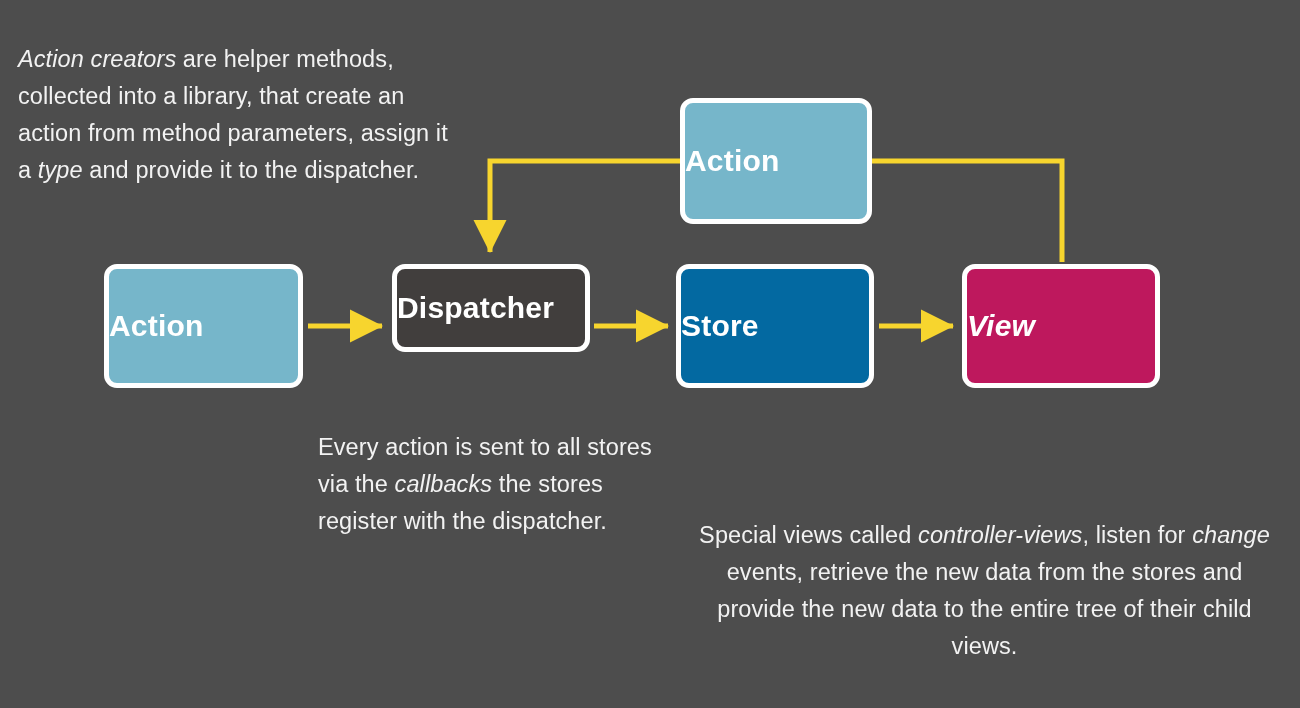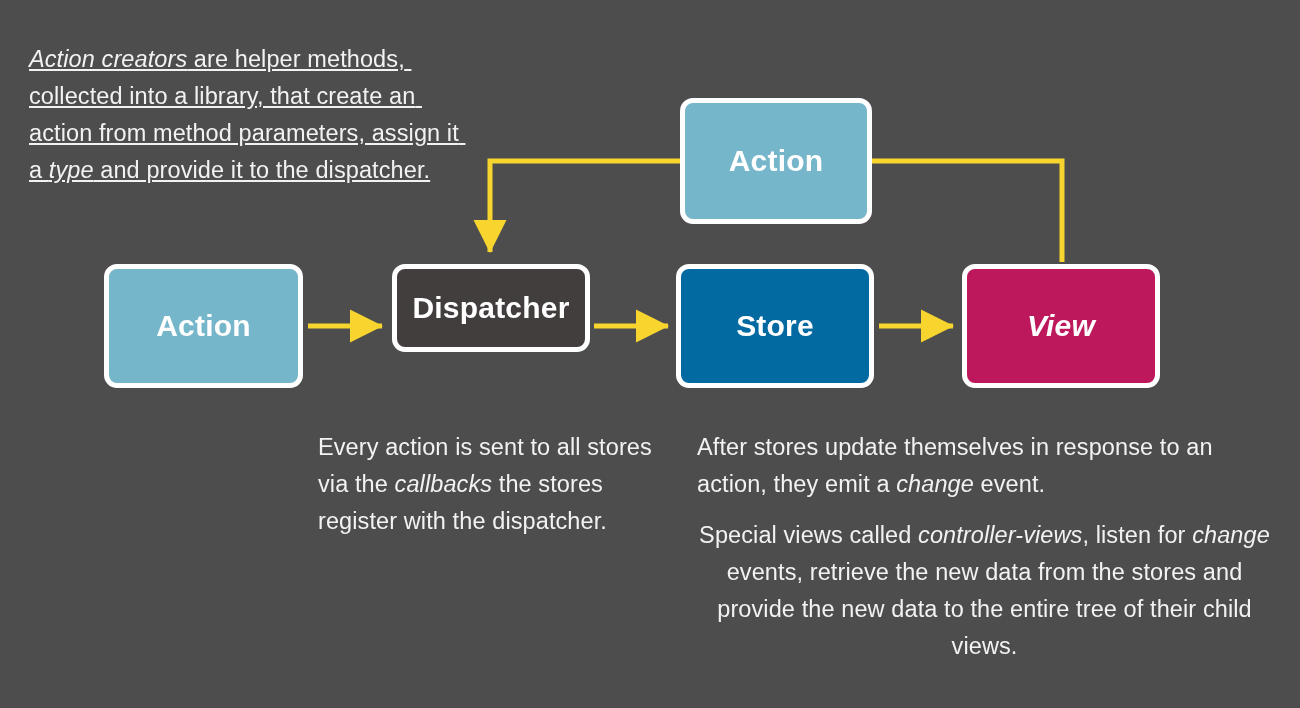--- a/index.html
+++ b/index.html
@@ -22,34 +22,34 @@
   .caption {
     position: absolute;
     color: #f2f2f2;
     font-size: 23.5px;
     line-height: 37px;
     letter-spacing: 0.1px;
     white-space: pre-wrap;
   }
   .caption em { font-style: italic; }
 
-  #caption-action-creators { left: 29px; top: 41px;  width: 440px; text-decoration: underline; }
+  #caption-action-creators { left: 18px; top: 41px;  width: 440px; }
   #caption-dispatcher      { left: 318px; top: 429px; width: 350px; }
   #caption-store-change    { left: 697px; top: 429px; width: 575px; }
   #caption-controller-view { left: 697px; top: 517px; width: 575px; text-align: center; }
 
   
   .node {
     position: absolute;
     box-sizing: border-box;
     border: 5px solid #ffffff;
     border-radius: 13px;
     display: flex;
     align-items: center;
-    justify-content: center;
+    justify-content: flex-start;
     z-index: 5;
   }
   .node-label {
     color: #ffffff;
     font-size: 30px;
     font-weight: bold;
     letter-spacing: 0.2px;
     line-height: 1;
   }
 
@@ -116,17 +116,16 @@
   </div>
 
   <div class="node" id="node-view">
     <span class="node-label">View</span>
   </div>
 
   <div class="caption" id="caption-action-creators"><em>Action creators</em><span> are helper methods, collected into a library, that create an action from method parameters, assign it a </span><em>type</em><span> and provide it to the dispatcher.</span></div>
 
   <div class="caption" id="caption-dispatcher"><span>Every action is sent to all stores via the </span><em>callbacks</em><span> the stores register with the dispatcher.</span></div>
 
-  <div class="caption" id="caption-store-change"><span>After stores update themselves in response to an action, they emit a </span><em>change</em><span> event.</span></div>
 
   <div class="caption" id="caption-controller-view"><span>Special views called </span><em>controller-views</em><span>, listen for </span><em>change</em><span> events, retrieve the new data from the stores and provide the new data to the entire tree of their child views.</span></div>
 
 </div>
 
 </body></html>

